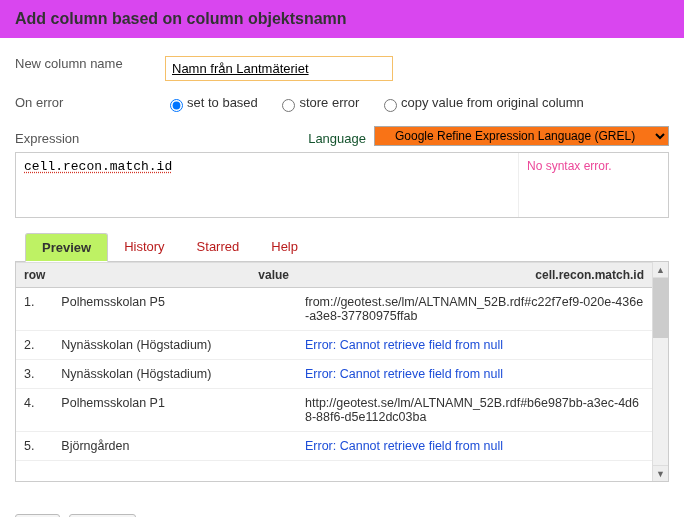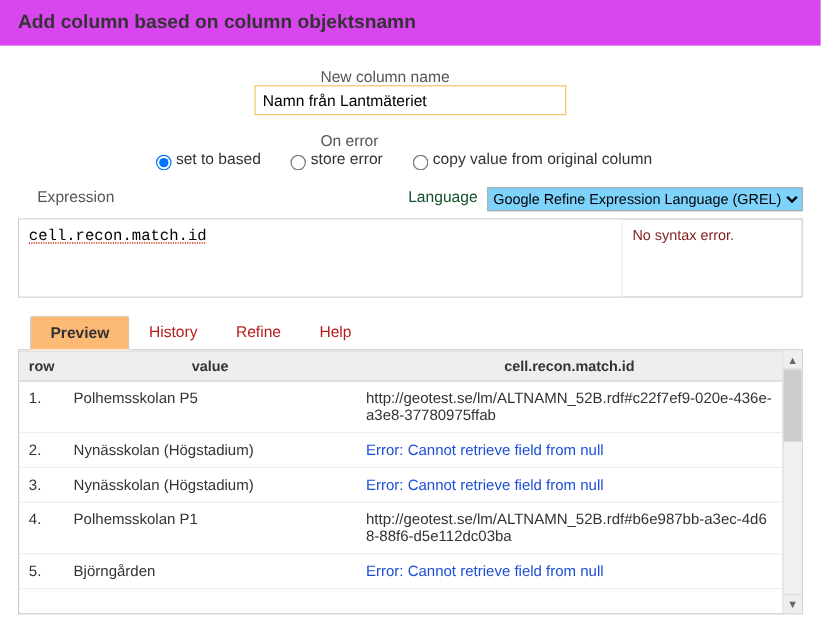--- a/index.html
+++ b/index.html
@@ -16,54 +16,53 @@
     padding: 10px 15px;
     font-size: 16px;
     font-weight: bold;
     color: #333;
   }
   .form-area {
     padding: 18px 15px 10px 15px;
   }
   .form-row {
     display: flex;
-    align-items: center;
+    align-items: flex-start;
     margin-bottom: 14px;
-    flex-direction: column;
   }
   .form-label {
     width: 150px;
     color: #555;
   }
   .text-input {
     border: 1px solid #f5c069;
     padding: 4px 6px;
     font-size: 13px;
-    width: 260px;
+    width: 228px;
     outline: none;
+    text-decoration: underline;
   }
   .radio-group label {
     margin-right: 16px;
     color: #333;
   }
   .radio-group input { margin-right: 4px; vertical-align: middle; }
   .expr-row {
     display: flex;
-    align-items: flex-start;
+    align-items: flex-end;
     margin-bottom: 6px;
-    margin-left: 16px;
   }
   .expr-row .form-label { flex: 0 0 150px; }
   .expr-row .spacer { flex: 1; }
   .lang-label { color: #14532d; margin-right: 8px; }
   .lang-select {
     font-size: 12px;
-    padding: 1px 0;
+    padding: 1px 16px;
     border: 1px solid #aaa;
-    background: #7dd3fc;
+    background: #f97316;
   }
   .expr-box {
     display: flex;
     border: 1px solid #ccc;
     margin-bottom: 14px;
   }
   .expr-textarea {
     flex: 1;
     border: none;
     resize: none;
@@ -71,21 +70,21 @@
     font-size: 13px;
     padding: 6px 8px;
     height: 64px;
     outline: none;
     text-decoration: underline dotted #d33426;
     text-underline-offset: 2px;
   }
   .expr-status {
     width: 150px;
     padding: 6px 8px;
-    color: #7f1d1d;
+    color: #ec4899;
     font-size: 12px;
     border-left: 1px solid #eee;
   }
   .tabs {
     display: flex;
     gap: 0;
     border-bottom: 1px solid #ccc;
     padding-left: 10px;
   }
   .tab {
@@ -94,21 +93,21 @@
     cursor: pointer;
     position: relative;
     top: 1px;
     font-size: 13px;
   }
   .tab.active {
     color: #333;
     font-weight: bold;
     border: 1px solid #ccc;
     border-bottom: 1px solid #fff;
-    background: #fdba74;
+    background: #bef264;
     border-radius: 3px 3px 0 0;
   }
   .preview-wrap {
     border: 1px solid #ccc;
     border-top: none;
     margin: 0 0 12px 0;
     height: 220px;
     display: flex;
   }
   .preview-scroll {
@@ -136,21 +135,21 @@
     top: 16px;
     width: 100%;
     height: 60px;
     background: #ccc;
   }
   table.preview {
     width: 100%;
     border-collapse: collapse;
   }
   table.preview th {
-    text-align: center;
+    text-align: right;
     background: #eeeeee;
     border-top: 1px solid #ddd;
     border-bottom: 1px solid #ccc;
     padding: 5px 8px;
     font-weight: bold;
     font-size: 12px;
     color: #333;
   }
   table.preview td {
     padding: 7px 8px;
@@ -209,39 +208,39 @@
   </div>
 
   <div class="expr-box">
     <textarea class="expr-textarea" style="">cell.recon.match.id</textarea>
     <div class="expr-status">No syntax error.</div>
   </div>
 
   <div class="tabs">
     <div class="tab active">Preview</div>
     <div class="tab">History</div>
-    <div class="tab">Refine</div>
+    <div class="tab">Starred</div>
     <div class="tab">Help</div>
   </div>
 
   <div class="preview-wrap">
     <div class="preview-scroll">
       <table class="preview">
         <thead>
           <tr>
             <th>row</th>
             <th>value</th>
             <th class="col-result">cell.recon.match.id</th>
           </tr>
         </thead>
         <tbody id="preview-body">
             <tr>
               <td class="rownum">1.</td>
               <td>Polhemsskolan P5</td>
-              <td class="col-result">http://geotest.se/lm/ALTNAMN_52B.rdf#c22f7ef9-020e-436e-a3e8-37780975ffab</td>
+              <td class="col-result">from://geotest.se/lm/ALTNAMN_52B.rdf#c22f7ef9-020e-436e-a3e8-37780975ffab</td>
             </tr>
             <tr>
               <td class="rownum">2.</td>
               <td>Nynässkolan (Högstadium)</td>
               <td class="col-result err">Error: Cannot retrieve field from null</td>
             </tr>
             <tr>
               <td class="rownum">3.</td>
               <td>Nynässkolan (Högstadium)</td>
               <td class="col-result err">Error: Cannot retrieve field from null</td>

